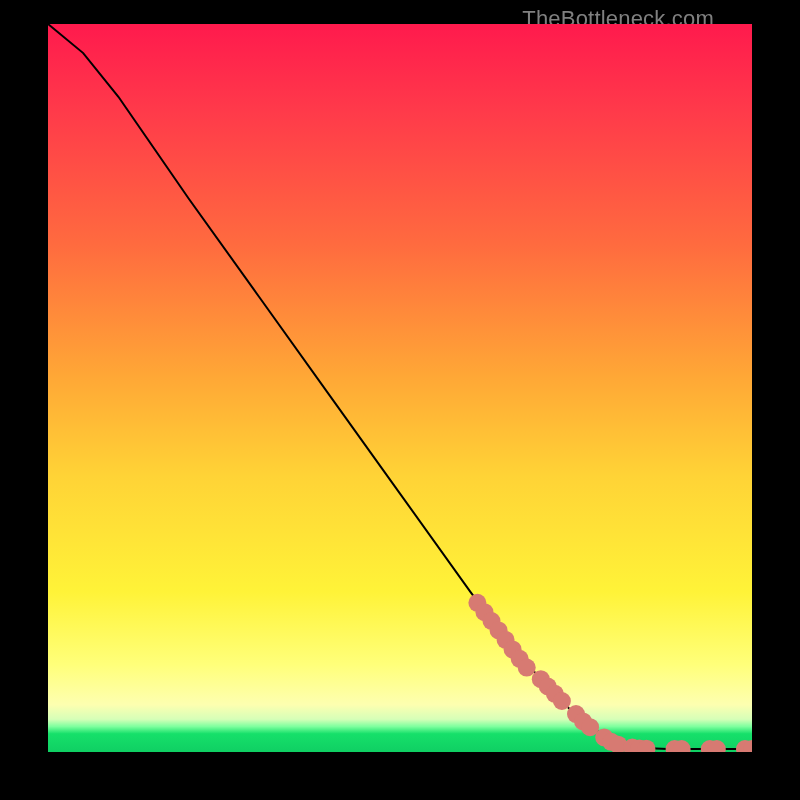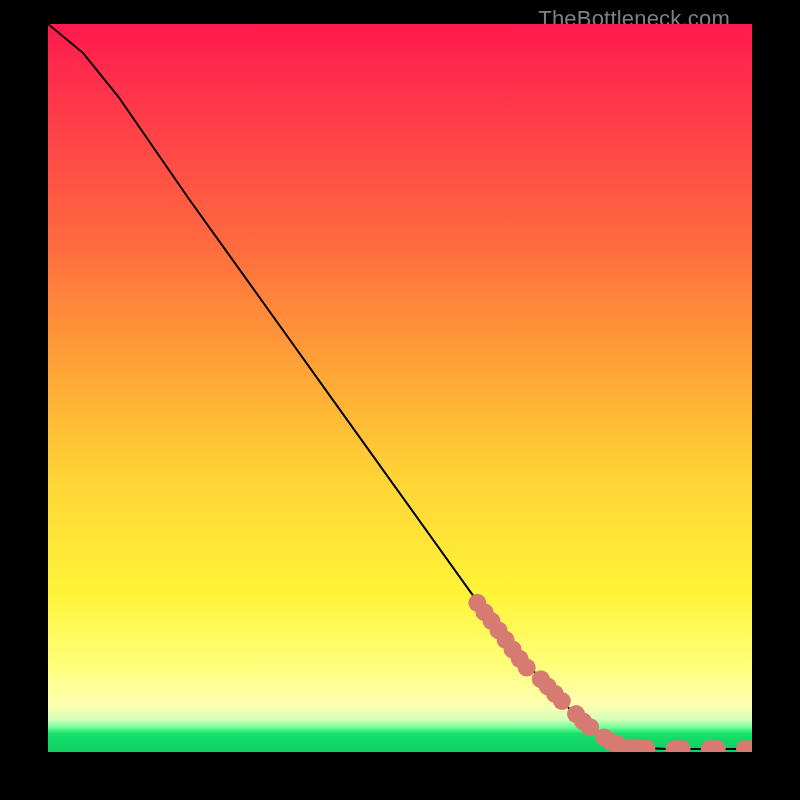--- a/index.html
+++ b/index.html
@@ -9,21 +9,20 @@
     height: 800px;
     background: #000;
     overflow: hidden;
     font-family: Arial, Helvetica, sans-serif;
   }
   .frame {
     width: 768px;
     height: 800px;
     position: relative;
     background: #000;
-    padding-left: 16px;
   }
   .plot {
     position: absolute;
     left: 48px;
     top: 24px;
     width: 704px;
     height: 728px;
     overflow: hidden;
   }
   .gradient {

